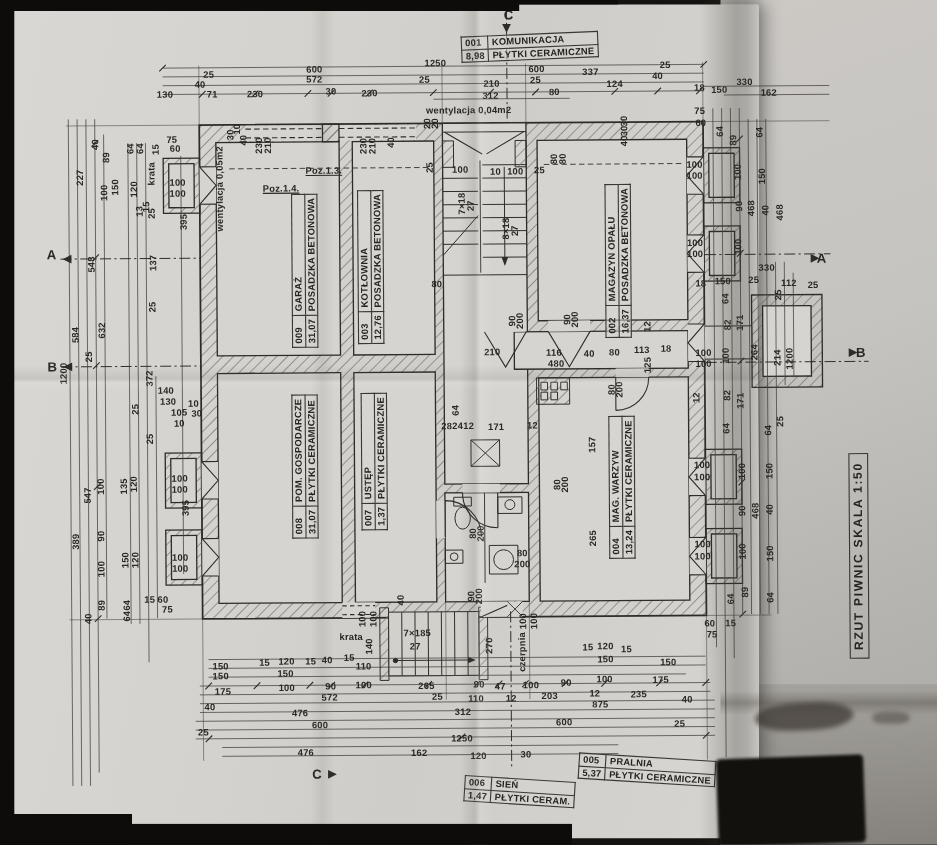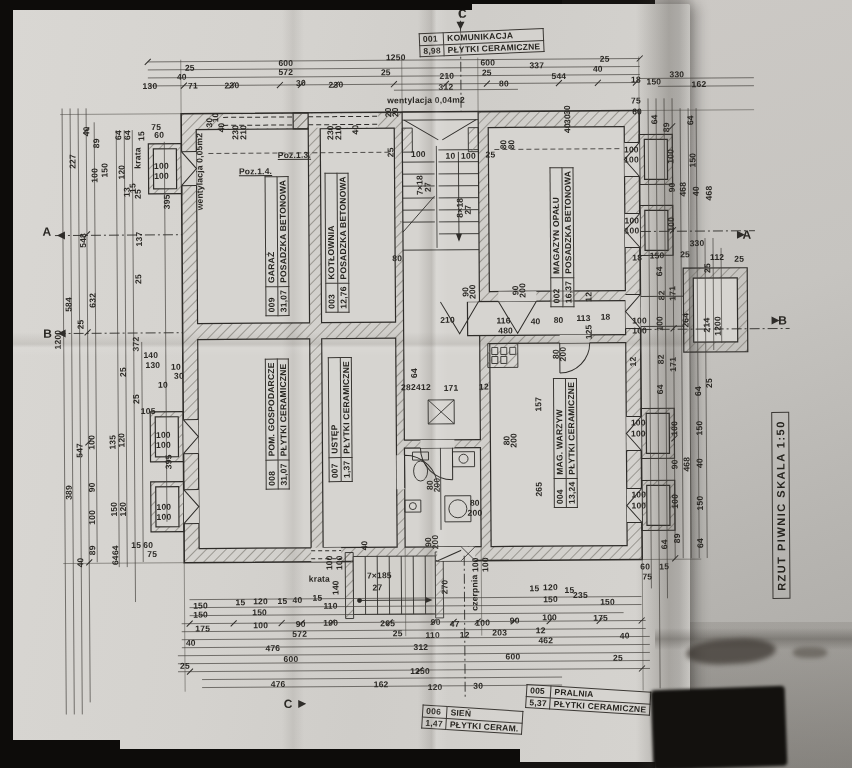--- a/index.html
+++ b/index.html
@@ -343,21 +343,21 @@
         <span class="dim" style="left: 234px; top: 84px;">230</span>
         <span class="dim" style="left: 303px; top: 82px;">30</span>
         <span class="dim" style="left: 338px; top: 84px;">230</span>
         <span class="dim" style="left: 490px; top: 63px;">600</span>
         <span class="dim" style="left: 388px; top: 72px;">25</span>
         <span class="dim" style="left: 449px; top: 76px;">210</span>
         <span class="dim" style="left: 448px; top: 87px;">312</span>
         <span class="dim" style="left: 489px; top: 73px;">25</span>
         <span class="dim" style="left: 506px; top: 84px;">80</span>
         <span class="dim" style="left: 539px; top: 66px;">337</span>
-        <span class="dim" style="left: 561px; top: 77px;">544</span>
+        <span class="dim" style="left: 561px; top: 77px;">124</span>
         <span class="dim" style="left: 600px; top: 70px;">40</span>
         <span class="dim" style="left: 607px; top: 60px;">25</span>
         <span class="dim" style="left: 638px; top: 81px;">18</span>
         <span class="dim" style="left: 656px; top: 83px;">150</span>
         <span class="dim" style="left: 679px; top: 76px;">330</span>
         <span class="dim" style="left: 701px; top: 86px;">162</span>
         <span class="dim" style="left: 428px; top: 100px;">wentylacja 0,04m2</span>
         <span class="dim v" style="left: 201px; top: 170px;">wentylacja 0,05m2</span>
         <span class="dim u" style="left: 296px; top: 154px;">Poz.1.3.</span>
         <span class="dim u" style="left: 257px; top: 170px;">Poz.1.4.</span>
@@ -465,21 +465,21 @@
         <span class="dim" style="left: 48px; top: 331px; font-size: 12px;">B</span>
         <span class="dim v" style="left: 69px; top: 302px;">584</span>
         <span class="dim v" style="left: 93px; top: 298px;">632</span>
         <span class="dim v" style="left: 139px; top: 277px;">25</span>
         <span class="dim v" style="left: 81px; top: 322px;">25</span>
         <span class="dim v" style="left: 136px; top: 342px;">372</span>
         <span class="dim v" style="left: 58px; top: 337px;">1200</span>
         <span class="dim v" style="left: 168px; top: 200px;">395</span>
         <span class="dim" style="left: 151px; top: 353px;">140</span>
         <span class="dim" style="left: 153px; top: 363px;">130</span>
-        <span class="dim" style="left: 148px; top: 373px; margin-top: 36px;">105</span>
+        <span class="dim" style="left: 163px; top: 373px;">105</span>
         <span class="dim" style="left: 176px; top: 365px;">10</span>
         <span class="dim" style="left: 179px; top: 374px;">30</span>
         <span class="dim" style="left: 163px; top: 383px;">10</span>
         <span class="dim v" style="left: 123px; top: 370px;">25</span>
         <span class="dim v" style="left: 136px; top: 397px;">25</span>
         <span class="dim v" style="left: 79px; top: 448px;">547</span>
         <span class="dim v" style="left: 91px; top: 440px;">100</span>
         <span class="dim v" style="left: 112px; top: 440px;">135</span>
         <span class="dim v" style="left: 121px; top: 438px;">120</span>
         <span class="dim v" style="left: 168px; top: 460px;">395</span>
@@ -578,23 +578,23 @@
         <span class="dim" style="left: 549px; top: 588px;">120</span>
         <span class="dim" style="left: 568px; top: 591px;">15</span>
         <span class="dim" style="left: 549px; top: 600px;">150</span>
         <span class="dim" style="left: 606px; top: 603px;">150</span>
         <span class="dim" style="left: 481px; top: 623px;">100</span>
         <span class="dim" style="left: 513px; top: 621px;">90</span>
         <span class="dim" style="left: 548px; top: 618px;">100</span>
         <span class="dim" style="left: 599px; top: 619px;">175</span>
         <span class="dim" style="left: 498px; top: 633px;">203</span>
         <span class="dim" style="left: 539px; top: 631px;">12</span>
-        <span class="dim" style="left: 579px; top: 596px;">235</span>
+        <span class="dim" style="left: 579px; top: 632px;">235</span>
         <span class="dim" style="left: 623px; top: 637px;">40</span>
-        <span class="dim" style="left: 544px; top: 641px;">462</span>
+        <span class="dim" style="left: 544px; top: 641px;">875</span>
         <span class="dim" style="left: 511px; top: 657px;">600</span>
         <span class="dim" style="left: 616px; top: 659px;">25</span>
       </div>
   </div>
 
   <div class="fold v2"></div>
   <div class="fold v1"></div>
   <div class="fold h1"></div>
   <div class="fold r1"></div>
   <div class="fold h2"></div>

